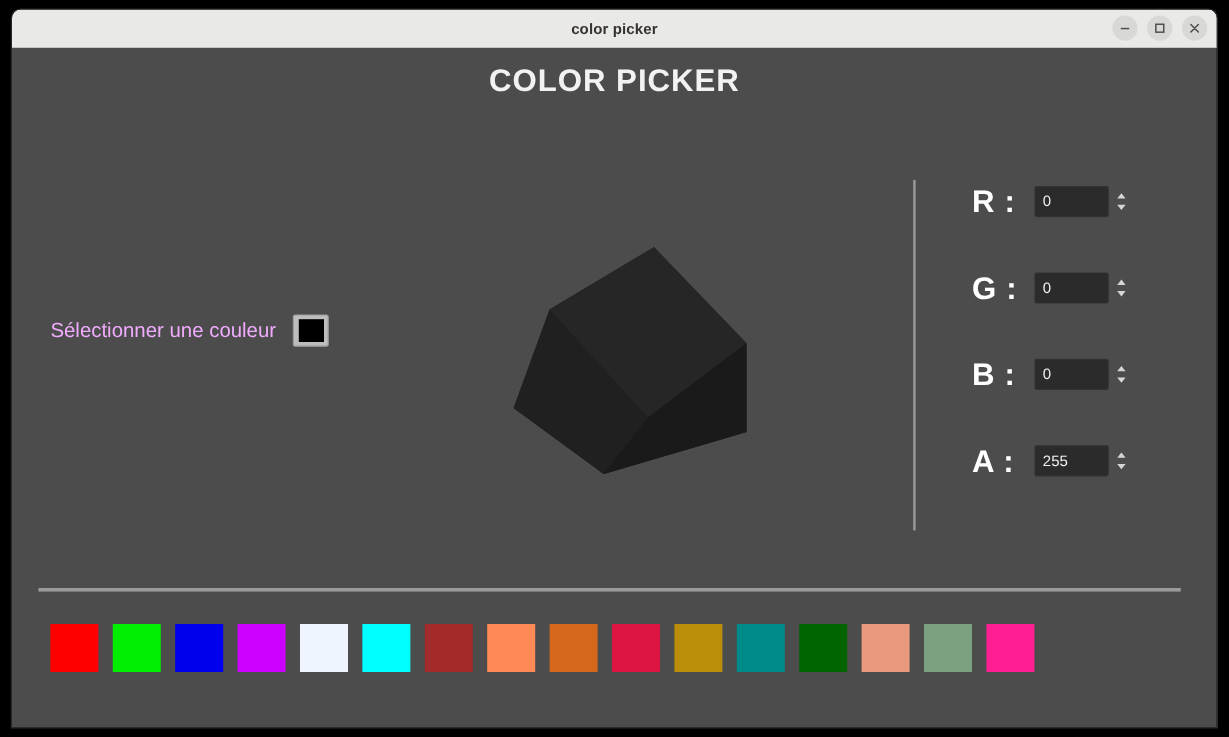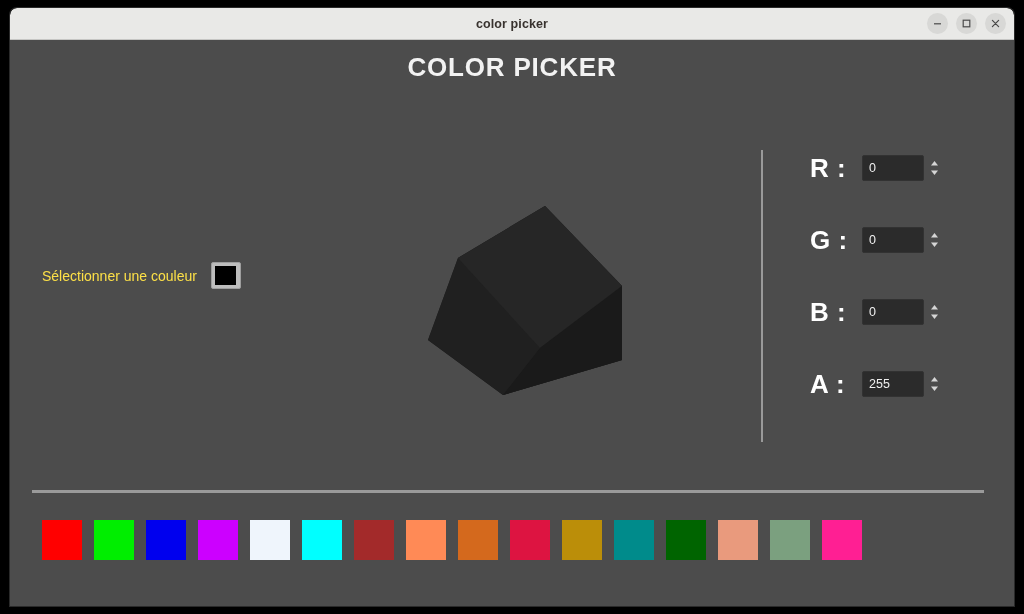--- a/index.html
+++ b/index.html
@@ -94,22 +94,22 @@
   #picker-row {
     position: absolute;
     left: 32px;
     top: 222px;
     display: flex;
     align-items: center;
     gap: 14px;
   }
 
   #picker-label {
-    color: #fde047;
-    font-size: 14px;
+    color: #f0abfc;
+    font-size: 17px;
   }
 
   #picker-swatch {
     width: 30px;
     height: 27px;
     background: #bdbdbd;
     border: 1px solid #9e9e9e;
     border-radius: 2px;
     display: flex;
     align-items: center;

